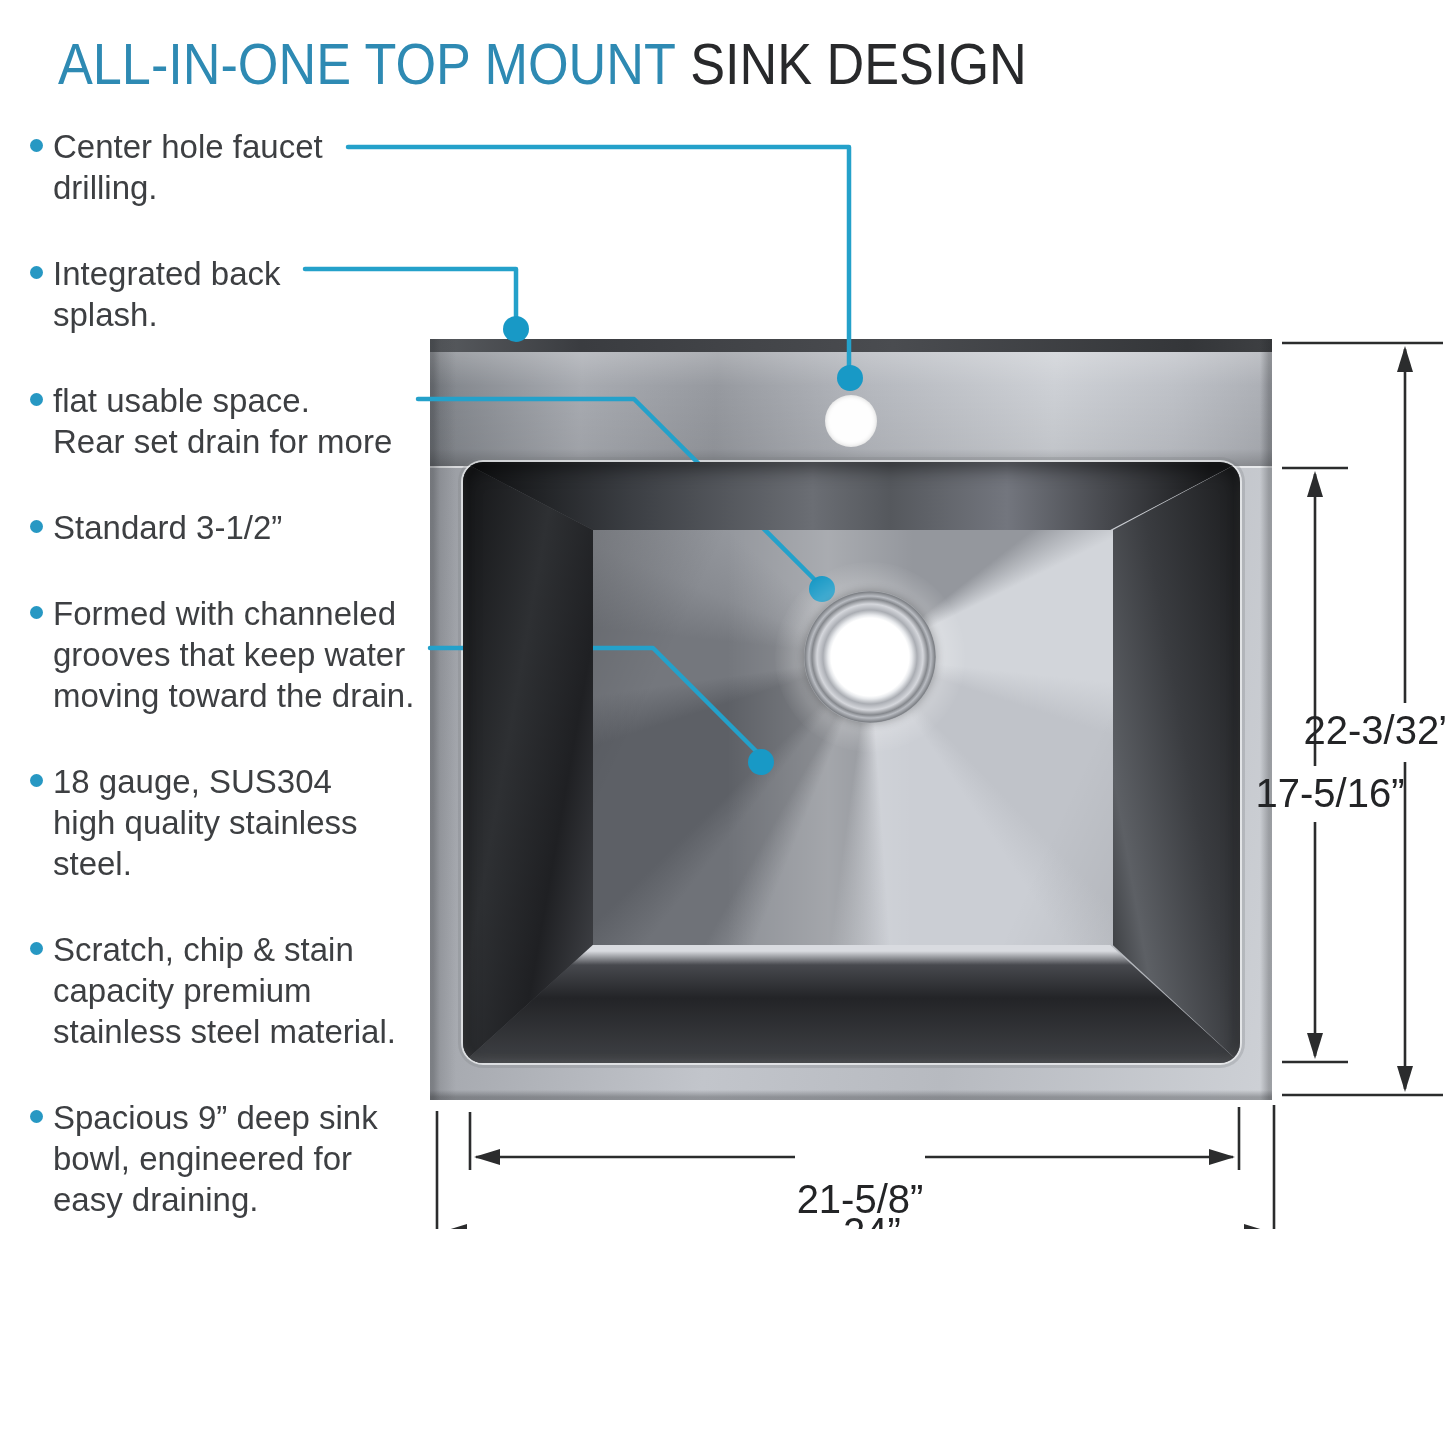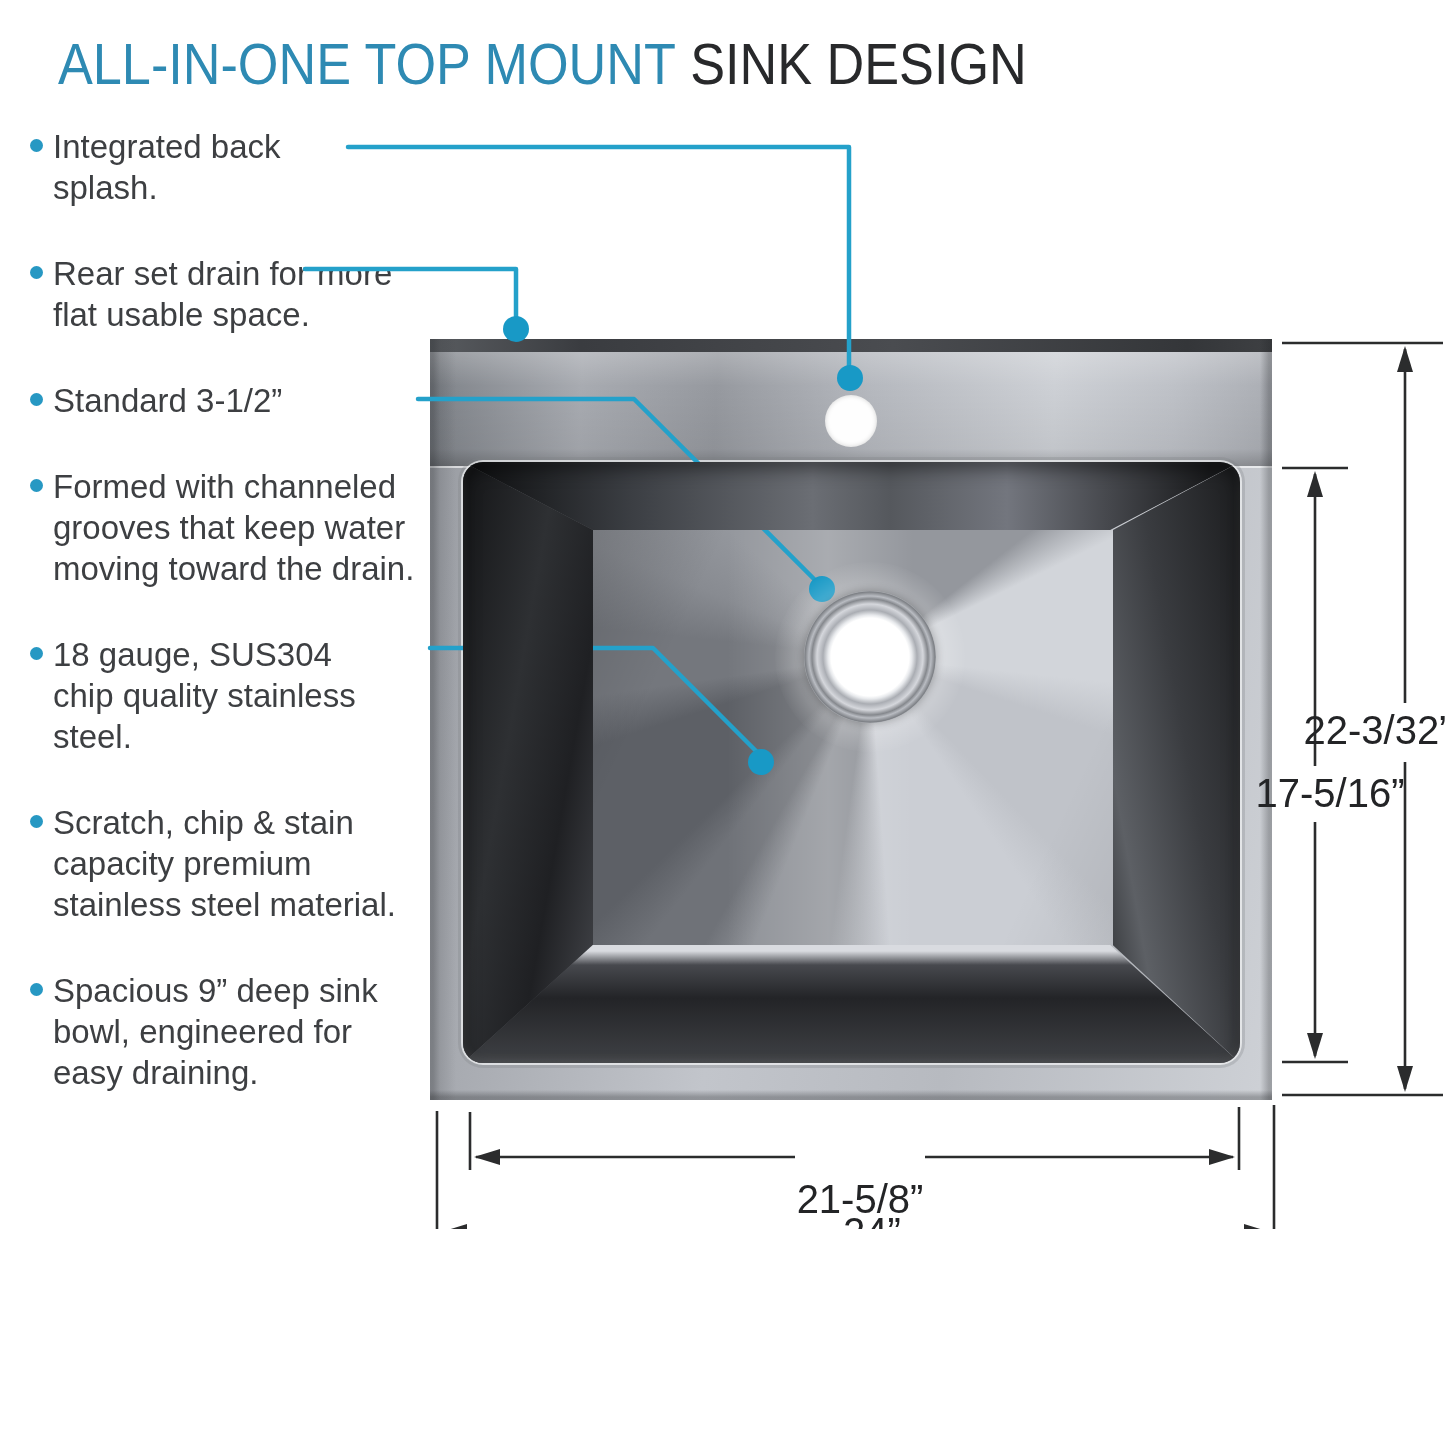--- a/index.html
+++ b/index.html
@@ -109,50 +109,57 @@
 <div class="canvas">
 
   <div class="title">
     <span class="hl">ALL-IN-ONE TOP MOUNT</span><span class="rest">SINK DESIGN</span>
   </div>
 
   <div class="features">
     <div class="feature">
       <span class="bullet"></span>
       <div class="ftext">
+        <span>Center hole faucet</span>
+        <span>drilling.</span>
+      </div>
+    </div>
+    <div class="feature">
+      <span class="bullet"></span>
+      <div class="ftext">
         <span>Integrated back</span>
         <span>splash.</span>
       </div>
     </div>
     <div class="feature">
       <span class="bullet"></span>
       <div class="ftext">
+        <span>flat usable space.</span>
         <span>Rear set drain for more</span>
-        <span>flat usable space.</span>
       </div>
     </div>
     <div class="feature">
       <span class="bullet"></span>
       <div class="ftext">
         <span>Standard 3-1/2”</span>
       </div>
     </div>
     <div class="feature">
       <span class="bullet"></span>
       <div class="ftext">
         <span>Formed with channeled</span>
         <span>grooves that keep water</span>
         <span>moving toward the drain.</span>
       </div>
     </div>
     <div class="feature">
       <span class="bullet"></span>
       <div class="ftext">
         <span>18 gauge, SUS304</span>
-        <span>chip quality stainless</span>
+        <span>high quality stainless</span>
         <span>steel.</span>
       </div>
     </div>
     <div class="feature">
       <span class="bullet"></span>
       <div class="ftext">
         <span>Scratch, chip &amp; stain</span>
         <span>capacity premium</span>
         <span>stainless steel material.</span>
       </div>

